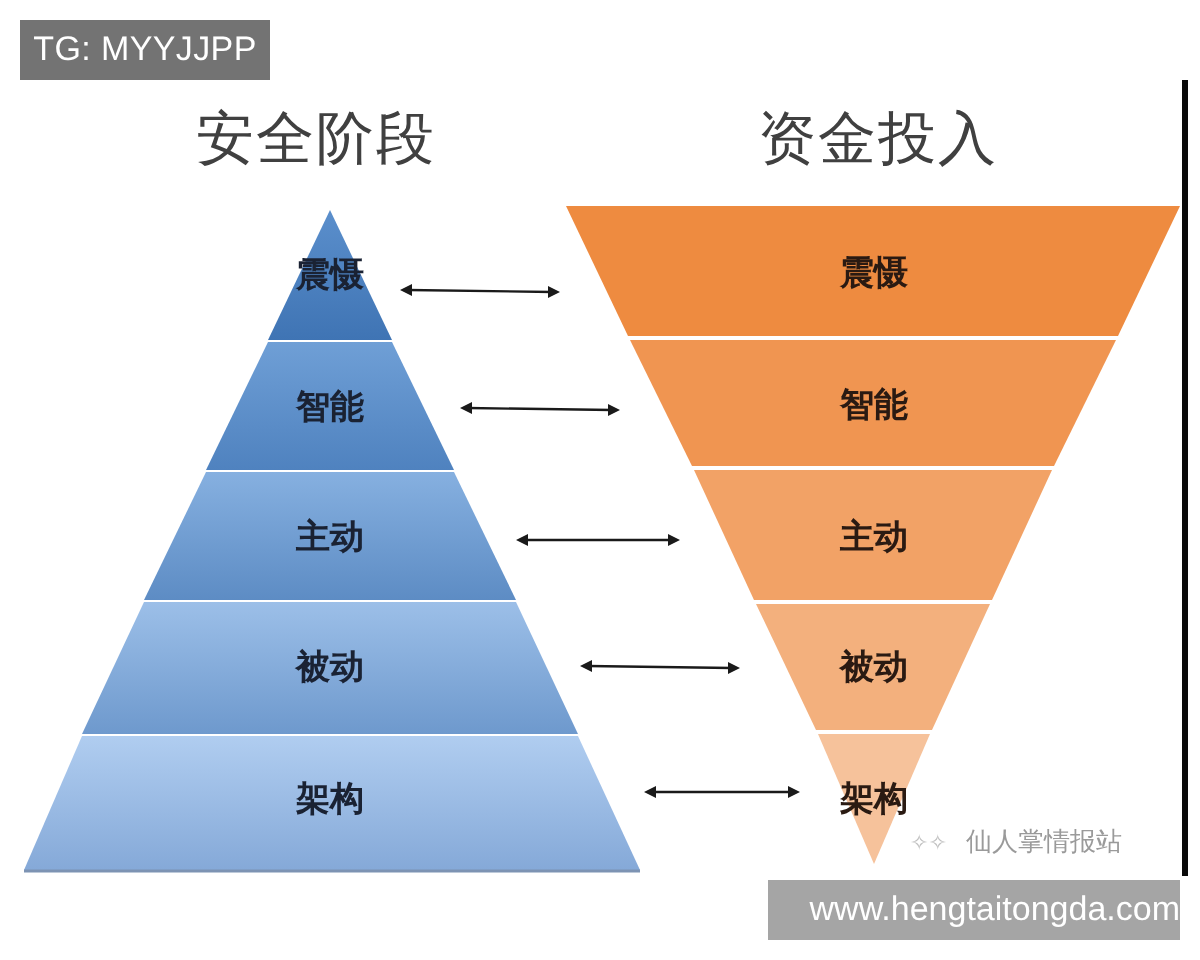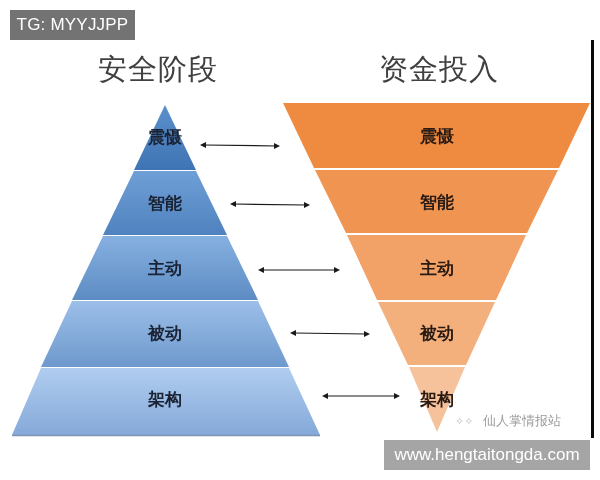--- a/index.html
+++ b/index.html
@@ -14,21 +14,21 @@
   .title.right { left:379px; }
   svg.diagram { position:absolute; left:0; top:0; }
   .lbl { font-family:"DejaVu Sans",sans-serif; font-weight:bold; font-size:17px; fill:#1a2233; }
   .lbl.o { fill:#2a1a12; }
   .vline { position:absolute; left:591px; top:40px; width:3px; height:398px; background:#0a0a0a; }
   .watermark { position:absolute; left:455px; top:400px; font-size:13px; color:#9a9a9a;
                font-family:"DejaVu Sans",sans-serif; white-space:nowrap;margin-top:12px; }
   .watermark .wx { display:inline-block; width:28px; color:#c0c0c0; font-size:11px; }
   .site { position:absolute; left:384px; top:440px; width:206px; height:30px; background:#a5a5a5;
           color:#ffffff; font-family:"Liberation Sans",sans-serif; font-size:17px; line-height:30px;
-          text-align:center; }
+          text-align:right; }
 </style>
 </head>
 <body>
 
 <div class="tag">TG: MYYJJPP</div>
 
 <div class="title left">安全阶段</div>
 <div class="title right">资金投入</div>
 
 <svg class="diagram" width="600" height="480" viewBox="0 0 600 480">

